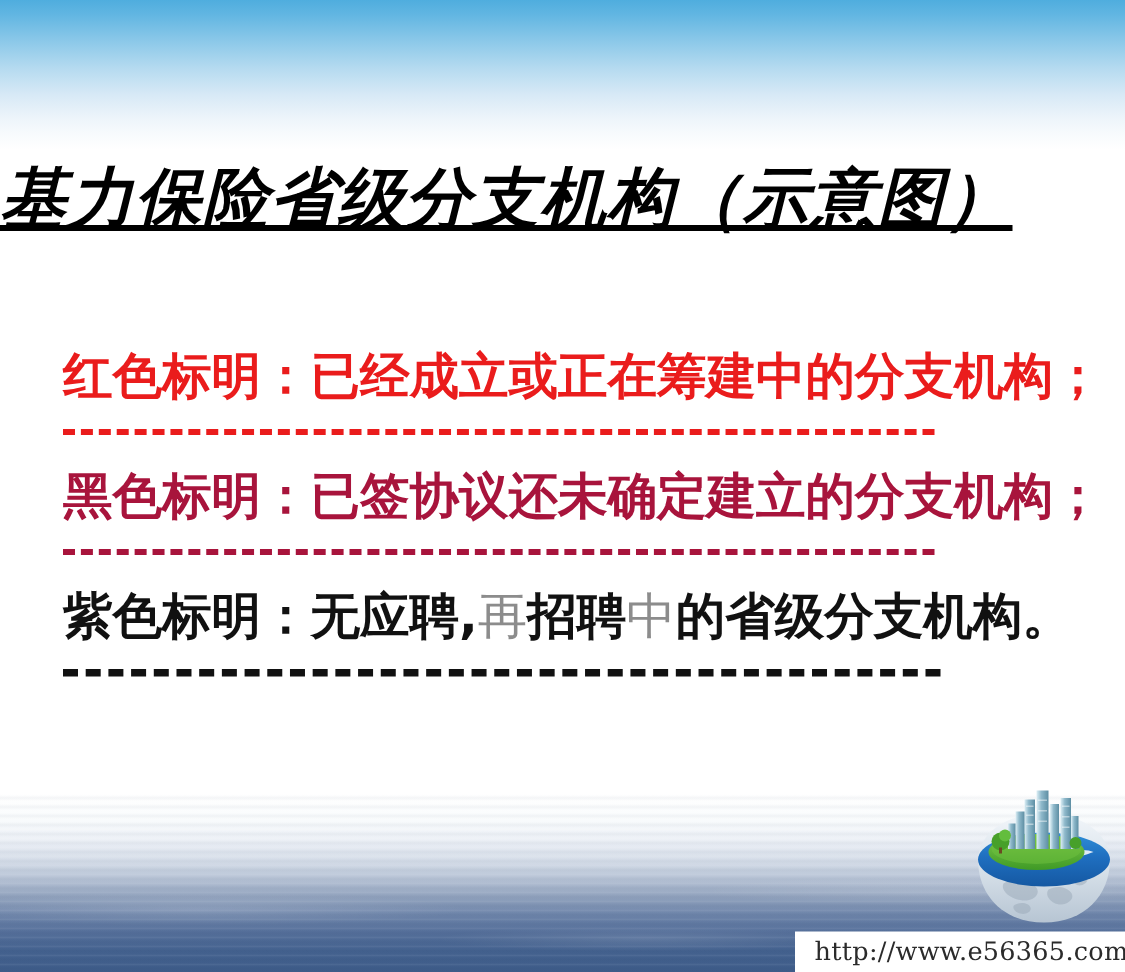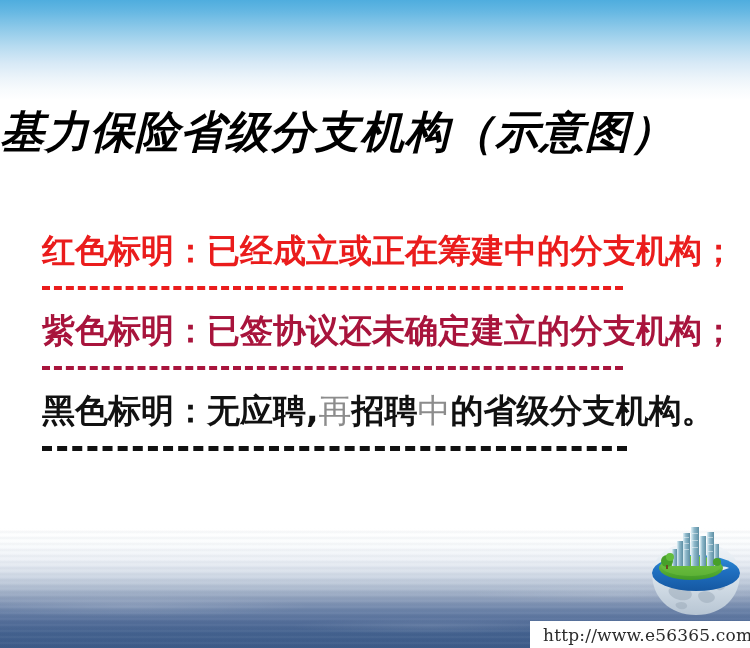--- a/index.html
+++ b/index.html
@@ -93,20 +93,21 @@
     top: 103px;
     width: 668px;
     text-align: center;
     font-family: "DejaVu Serif", "Liberation Serif", serif;
     font-size: 44px;
     font-weight: bold;
     font-style: italic;
     letter-spacing: 1px;
     color: #000000;
     white-space: nowrap;
+    text-decoration: underline;
   }
 
   
   .legend {
     position: absolute;
     left: 42px;
     top: 232px;
     width: 640px;
   }
   .legend-row {
@@ -206,28 +207,28 @@
 
   <div class="legend">
 
     <div class="legend-row">
       <div class="legend-text red">红色标明：已经成立或正在筹建中的分支机构；</div>
     </div>
     <hr class="divider red-line">
     <div class="spacer-a"></div>
 
     <div class="legend-row">
-      <div class="legend-text purple">紫色标明：已签协议还未确定建立的分支机构；</div>
+      <div class="legend-text purple">黑色标明：已签协议还未确定建立的分支机构；</div>
     </div>
     <hr class="divider purple-line">
     <div class="spacer-b"></div>
 
     <div class="legend-row">
       <div class="legend-text black">
-        <span>黑色标明：无应聘,</span><span class="thin">再</span><span>招聘</span><span class="thin">中</span><span>的省级分支机构。</span>
+        <span>紫色标明：无应聘,</span><span class="thin">再</span><span>招聘</span><span class="thin">中</span><span>的省级分支机构。</span>
       </div>
     </div>
     <hr class="divider black-line">
     <div class="spacer-c"></div>
 
   </div>
 
   <div class="globe-logo">
     <svg width="98" height="96" viewBox="0 0 98 96" xmlns="http://www.w3.org/2000/svg">
       <defs>

